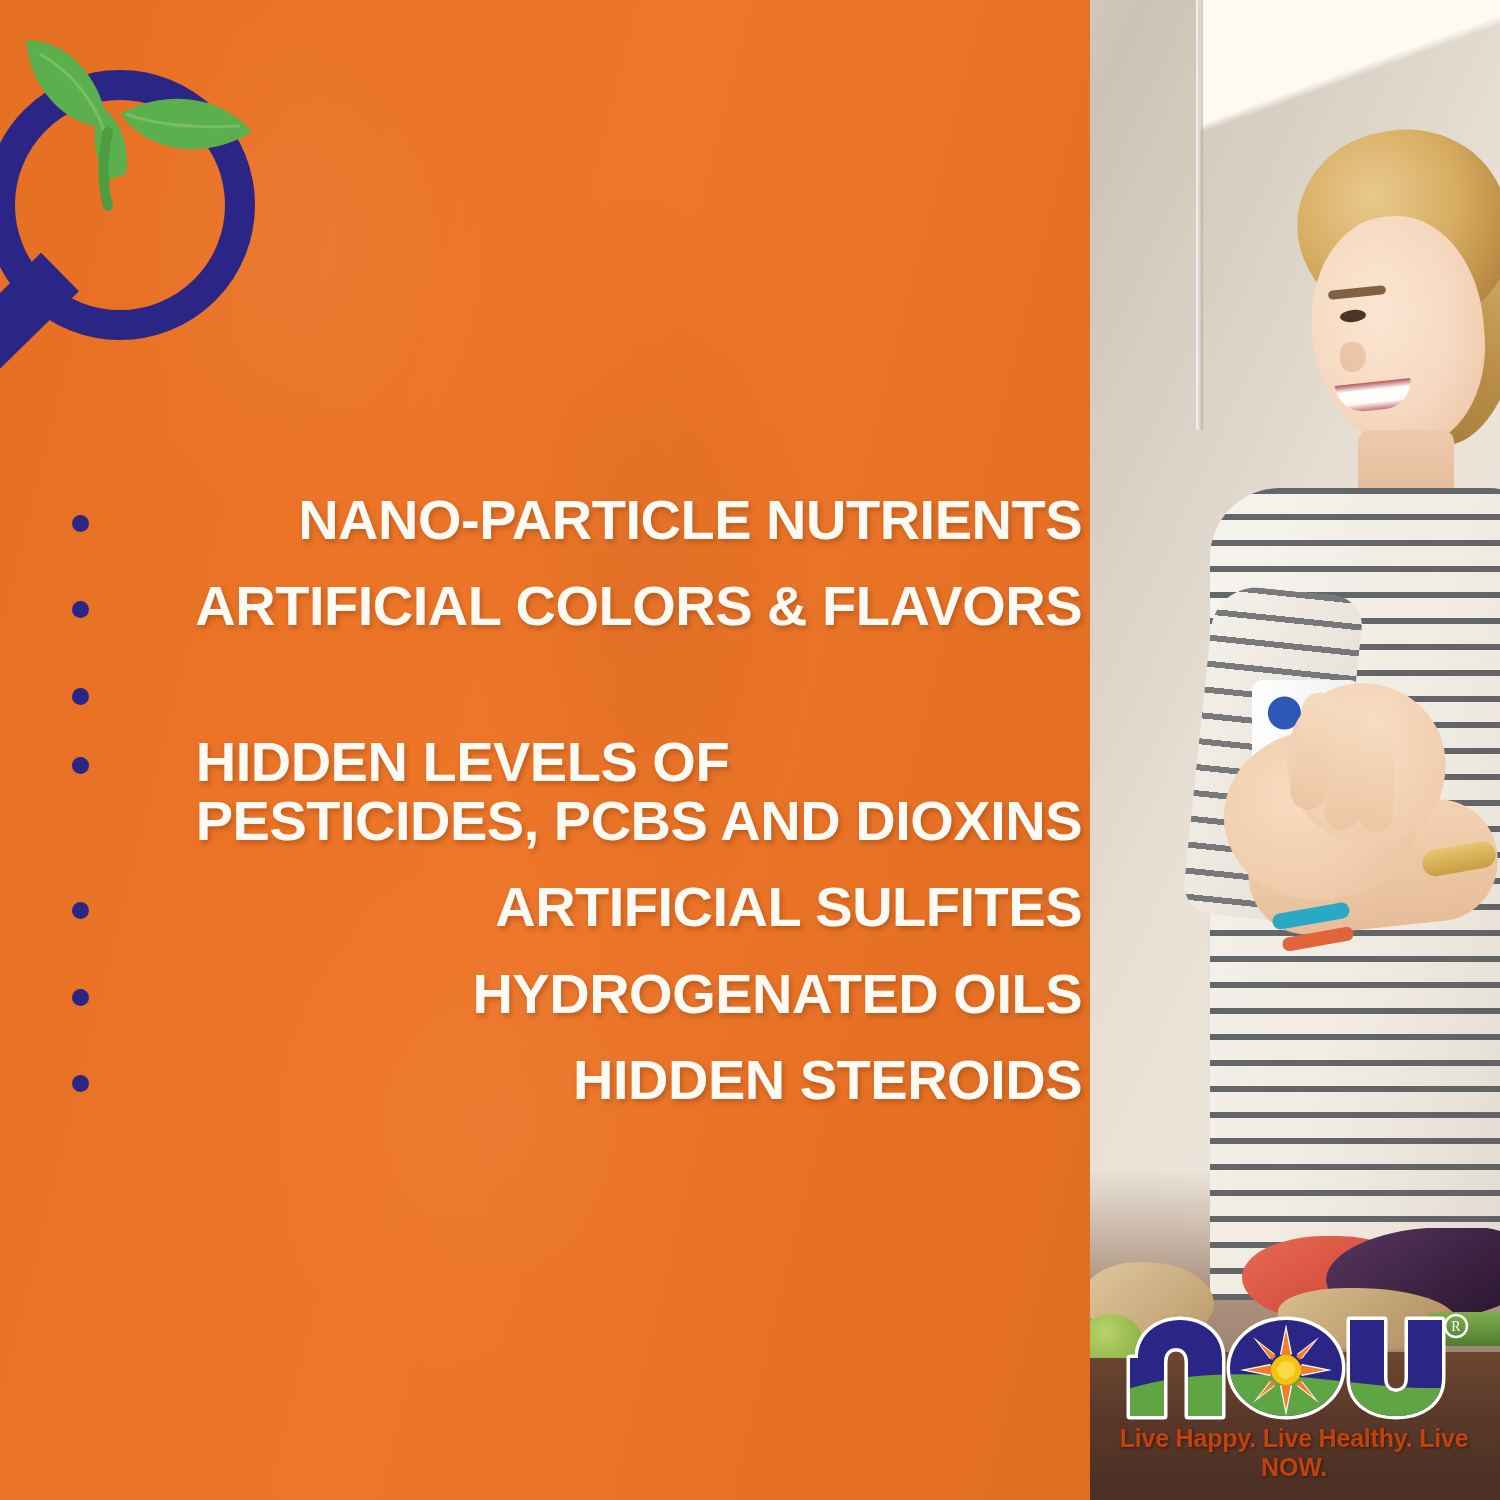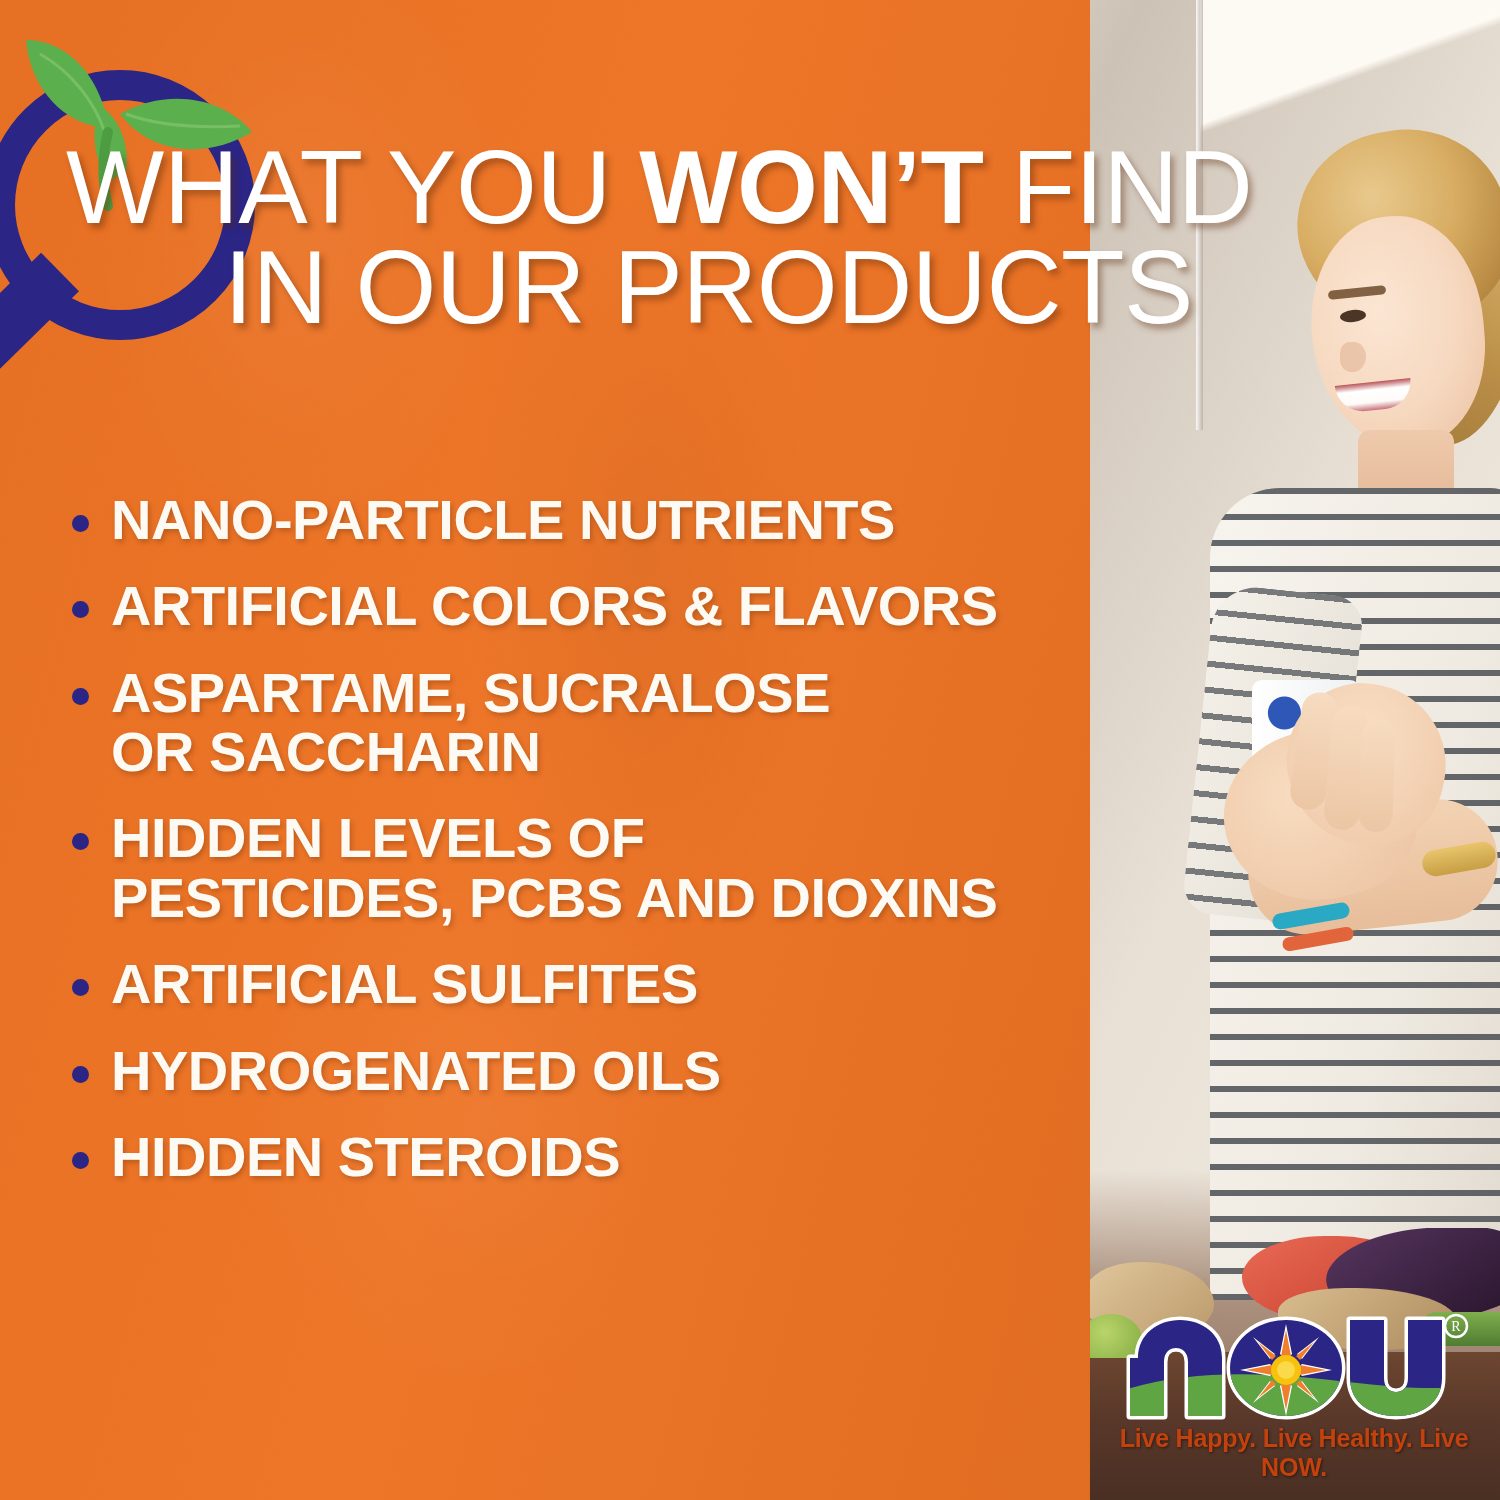--- a/index.html
+++ b/index.html
@@ -242,20 +242,21 @@
   
   .bullets {
     position: absolute;
     left: 72px; top: 490px;
     width: 1010px;
   }
   .bullet-row {
     display: flex;
     align-items: flex-start;
     margin-bottom: 27px;
+    justify-content: space-between;
   }
   .dot {
     flex: none;
     width: 17px; height: 17px;
     border-radius: 50%;
     background: #2b2585;
     margin-top: 25px;
     margin-right: 22px;
   }
   .bullet-text {
@@ -341,47 +342,39 @@
         <path d="M 118 170 C 104 150 100 120 110 96 C 130 108 140 136 136 164 Z" fill="#5CAF4D"></path>
         <path d="M 36 30 C 78 30 112 68 118 118 C 74 116 40 78 36 30 Z" fill="#5CAF4D"></path>
         <path d="M 130 104 C 176 78 232 86 262 122 C 216 150 160 144 130 104 Z" fill="#5CAF4D"></path>
         <path d="M 50 44 C 82 62 104 92 114 120" stroke="#7CC168" stroke-width="3" fill="none" opacity="0.85"></path>
         <path d="M 250 116 C 210 118 168 116 136 104" stroke="#7CC168" stroke-width="3" fill="none" opacity="0.85"></path>
         <path d="M 118 122 C 112 146 112 172 118 196" stroke="#4E9C41" stroke-width="10" fill="none" stroke-linecap="round"></path>
       </g>
     </svg>
   </div>
 
-  <div class="headline">
-    <span class="l1"><span>WHAT YOU </span><span class="em">WON’T</span><span> FIND</span></span>
-    <span class="l2">IN OUR PRODUCTS</span>
-  </div>
 
   <div class="bullets">
 
     <div class="bullet-row">
       <span class="dot"></span>
       <span class="bullet-text">
         <span class="ln">NANO-PARTICLE NUTRIENTS</span>
       </span>
     </div>
 
     <div class="bullet-row">
       <span class="dot"></span>
       <span class="bullet-text">
         <span class="ln">ARTIFICIAL COLORS &amp; FLAVORS</span>
       </span>
     </div>
 
     <div class="bullet-row">
       <span class="dot"></span>
-      <span class="bullet-text">
-        <span class="ln">ASPARTAME, SUCRALOSE</span>
-        <span class="ln">OR SACCHARIN</span>
-      </span>
     </div>
 
     <div class="bullet-row">
       <span class="dot"></span>
       <span class="bullet-text">
         <span class="ln">HIDDEN LEVELS OF</span>
         <span class="ln">PESTICIDES, PCBS AND DIOXINS</span>
       </span>
     </div>
 

